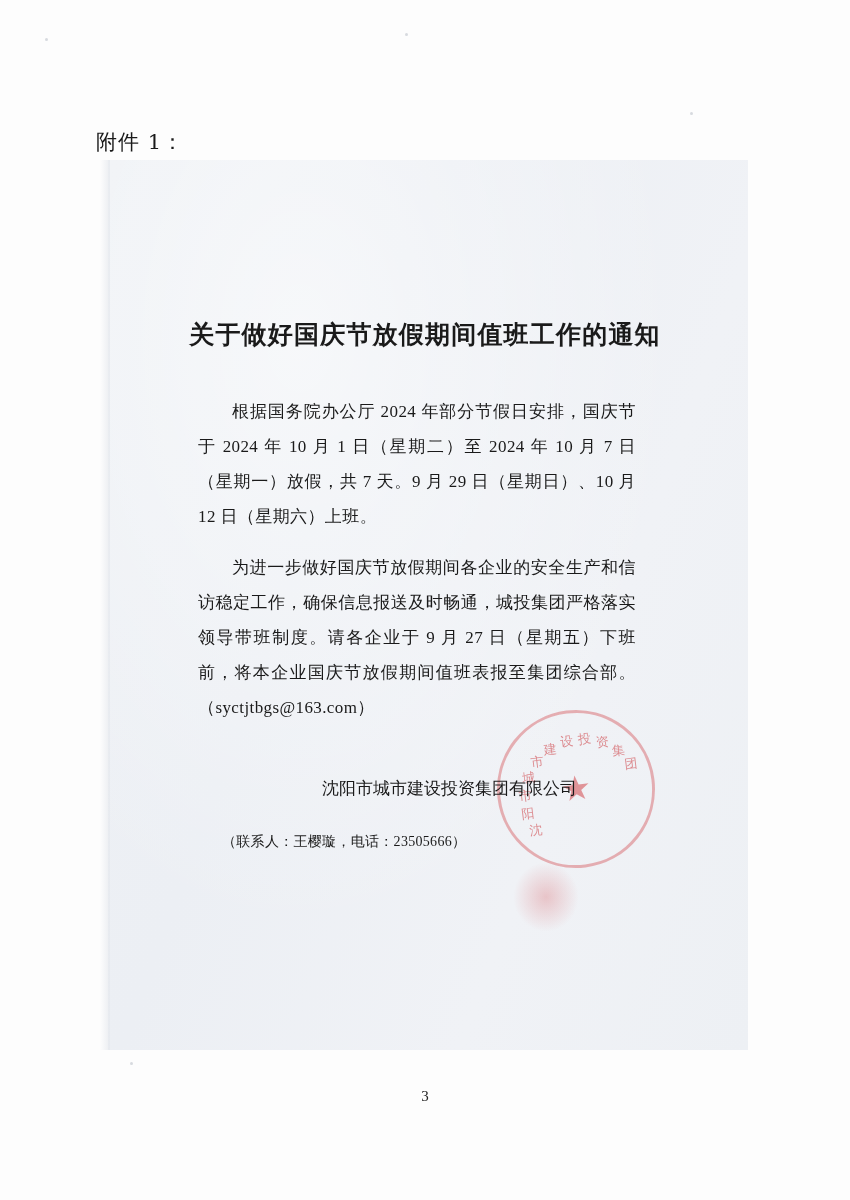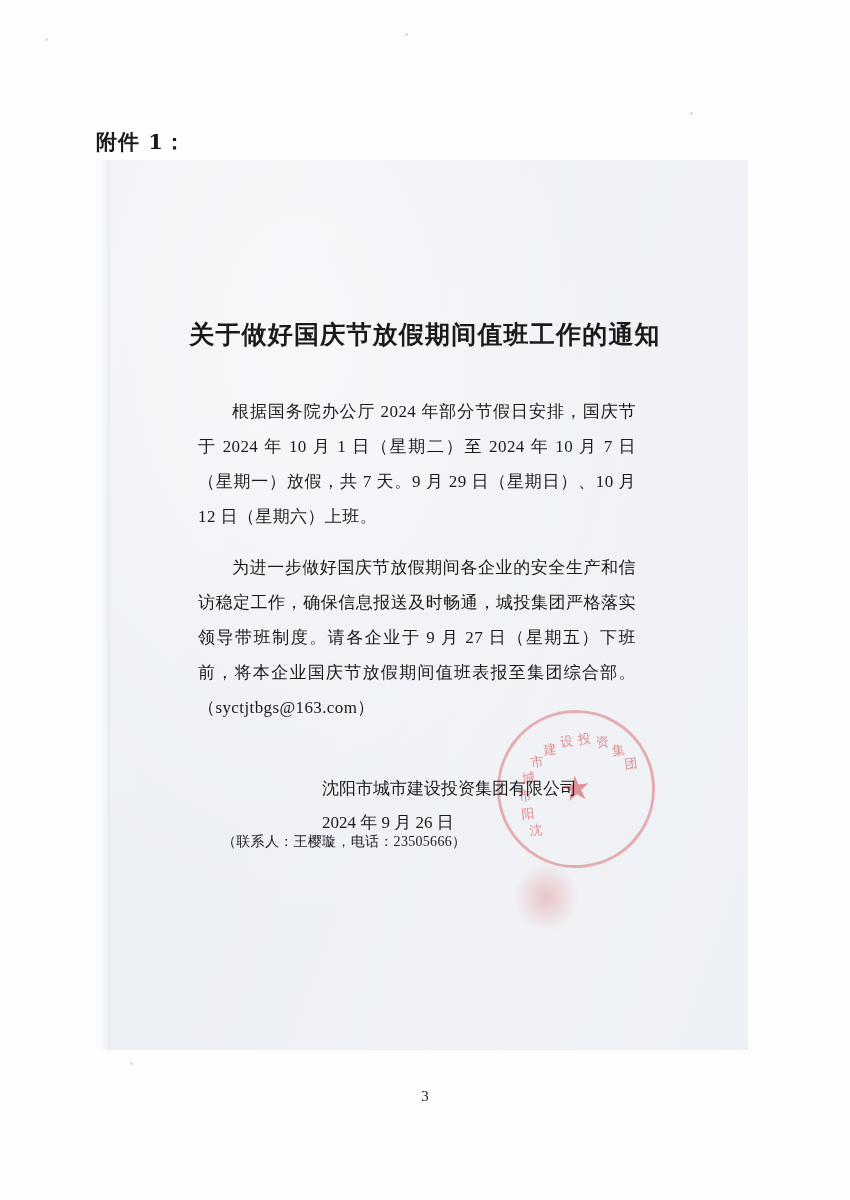--- a/index.html
+++ b/index.html
@@ -50,21 +50,21 @@
     background: #c9cdd4;
     border-radius: 50%;
     opacity: 0.75;
   }
 
   .attachment-label {
     position: absolute;
     left: 96px;
     top: 128px;
     font-size: 21px;
-    font-weight: bold;
+    font-weight: normal;
     letter-spacing: 1px;
     font-family: "DejaVu Serif", "Liberation Serif", serif;
   }
 
   .doc-title {
     position: absolute;
     left: 0;
     right: 0;
     top: 318px;
     text-align: center;
@@ -212,18 +212,17 @@
     <span style="transform: rotate(8deg)    translate(0,-58px) rotate(-8deg);">投</span>
     <span style="transform: rotate(26deg)   translate(0,-58px) rotate(-26deg);">资</span>
     <span style="transform: rotate(44deg)   translate(0,-58px) rotate(-44deg);">集</span>
     <span style="transform: rotate(62deg)   translate(0,-58px) rotate(-62deg);">团</span>
   </div>
 </div>
 <div class="seal-smudge"></div>
 
 <div class="signature">
   <div>沈阳市城市建设投资集团有限公司</div>
-  <div class="sig-date">2024 年 9 月 26 日</div>
 </div>
 
 <div class="contact-line">（联系人：王樱璇，电话：23505666）</div>
 
 <div class="page-number">3</div>
 
 </body></html>

